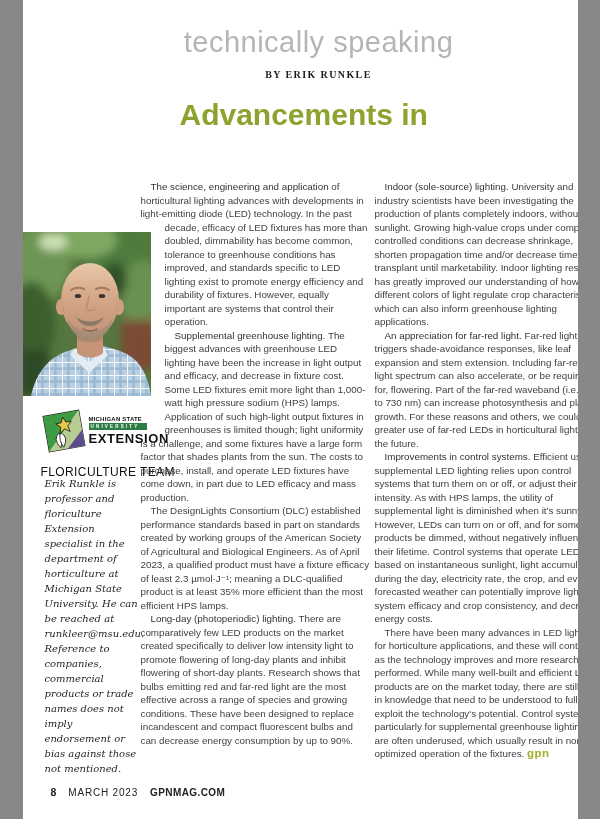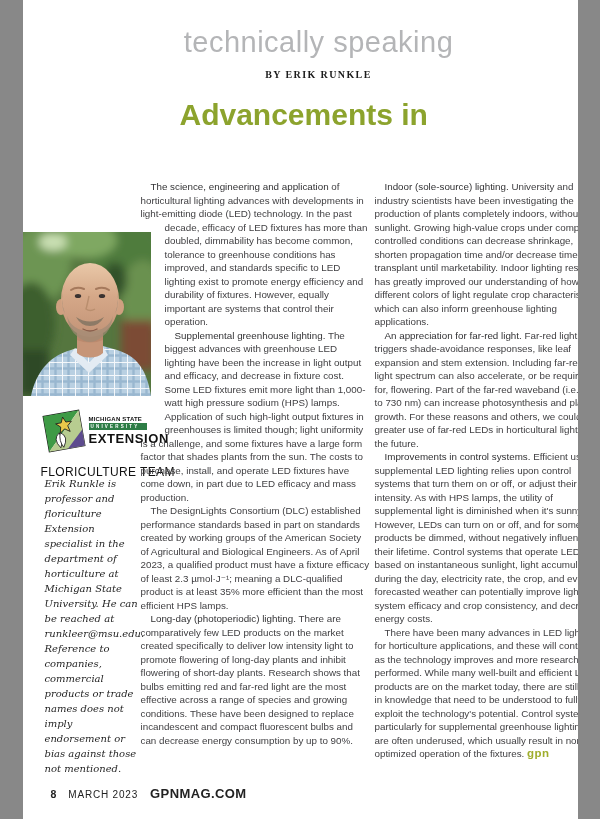--- a/index.html
+++ b/index.html
@@ -42,21 +42,21 @@
   .col-left{left:118px;}
   .col-right{left:352px;}
   .col p{margin:0;text-indent:10px;}
   .lead{font-weight:normal;color:#323234;}
   .wrap-spacer{float:left;width:24px;height:254px;shape-outside:inset(42px 0 0 0);}
   .gpn{font-weight:bold;font-size:11.5px;color:#9fae2c;letter-spacing:.5px;}
   
   .footer{position:absolute;left:28px;top:786px;display:flex;align-items:baseline;gap:12px;color:#222;}
   .footer .pageno{font-size:10.5px;font-weight:bold;}
   .footer .issue{font-size:10px;letter-spacing:.8px;}
-  .footer .site{font-size:13px;font-weight:bold;letter-spacing:.4px;}
+  .footer .site{font-size:10px;font-weight:bold;letter-spacing:.4px;}
 </style>
 </head>
 <body>
 
 <div class="page">
 
   <div class="kicker">technically speaking</div>
   <div class="byline">BY ERIK RUNKLE</div>
 
   <div class="title">

